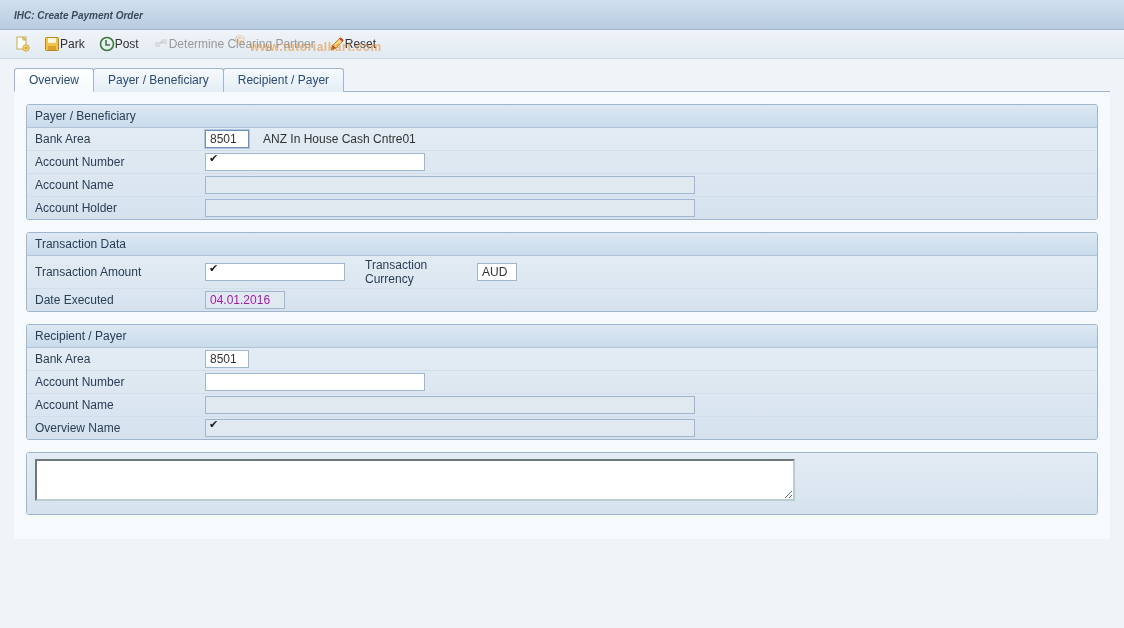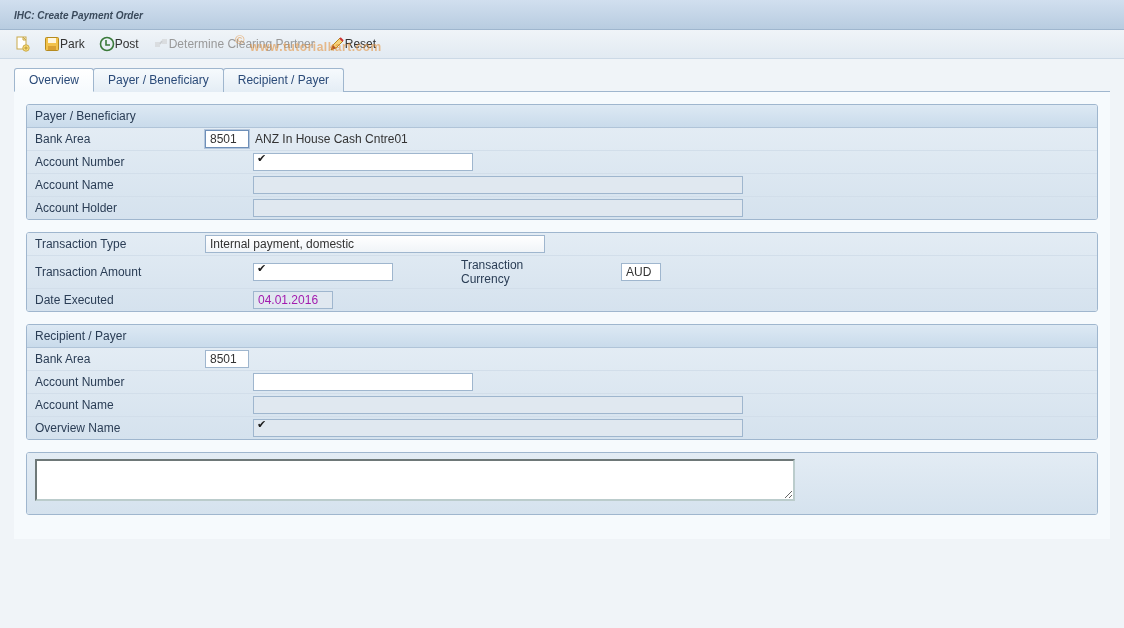--- a/index.html
+++ b/index.html
@@ -84,41 +84,41 @@
     .panel-body {
       padding: 0;
       background: linear-gradient(to bottom, #e3ecf4 0%, #d5e2ee 100%);
     }
     .row {
       display: flex;
       align-items: center;
       padding: 2px 8px;
       min-height: 22px;
     }
-    .row + .row { border-top: 1px solid #d2deea; gap: 48px; }
+    .row + .row { border-top: 1px solid #d2deea; }
     .label {
       width: 170px;
       color: #2a3d55;
     }
     .label2 { width: 132px; color: #2a3d55; padding-left: 20px;}
     .input, .input-ro, .select, .small-input {
       border: 1px solid #9fb6ce;
       background: #ffffff;
       padding: 1px 4px;
       height: 18px;
       line-height: 14px;
       font-size: 12px;
       color: #333;
     }
     .input-ro { background: #e0e8f0; color: #a21caf; }
     .small-input { width: 44px; text-align: left; }
     .input { width: 220px; }
     .input-ro.wide { width: 490px; }
     .select { width: 340px; background: linear-gradient(to bottom,#fff,#f0f4f8); }
-    .bank-desc { margin-left: 6px; color: #333; }
+    .bank-desc { margin-left: 14px; color: #333; }
     .chk { display:inline-block; width:14px; height:12px; position:relative; }
     .chk::after { content:"✔"; position:absolute; left:0; top:-3px; font-size:11px; color:#1a1a1a;}
     
     .notes-area {
       border: 2px inset #bcc; background:#fff; width: 760px; height: 42px; margin: 6px 8px 10px 8px;
     }
     
     select { appearance:none; -webkit-appearance:none; padding-right:18px; background-image: linear-gradient(45deg, transparent 50%, #555 50%), linear-gradient(135deg, #555 50%, transparent 50%); background-position: calc(100% - 12px) 7px, calc(100% - 7px) 7px; background-size: 5px 5px, 5px 5px; background-repeat:no-repeat;}
     
     .highlight-input { border:1px solid #6e8fb8; background:#fff; box-shadow: 0 0 0 1px rgba(110,143,184,0.4);}
@@ -200,27 +200,22 @@
           <input class="input-ro wide" readonly="" value="" style="">
         </div>
         <div class="row">
           <span class="label">Account Holder</span>
           <input class="input-ro wide" readonly="" value="" style="">
         </div>
       </div>
     </div>
 
     <div class="panel">
-      <div class="panel-body">
-        <div class="row">
-          <span class="label">Transaction Type</span>
-          <select class="select">
-            <option>Internal payment, domestic</option>
-          </select>
-        </div>
+      <div class="panel-header">Transaction Data</div>
+      <div class="panel-body">
         <div class="row">
           <span class="label">Transaction Amount</span>
           <span style="position:relative; display:inline-block;">
             <input class="input" style="width: 140px;" value="">
             <span class="chk" style="position:absolute; left:4px; top:2px;"></span>
           </span>
           <span class="label2">Transaction Currency</span>
           <input class="small-input" style="width: 40px;" value="AUD">
         </div>
         <div class="row">

